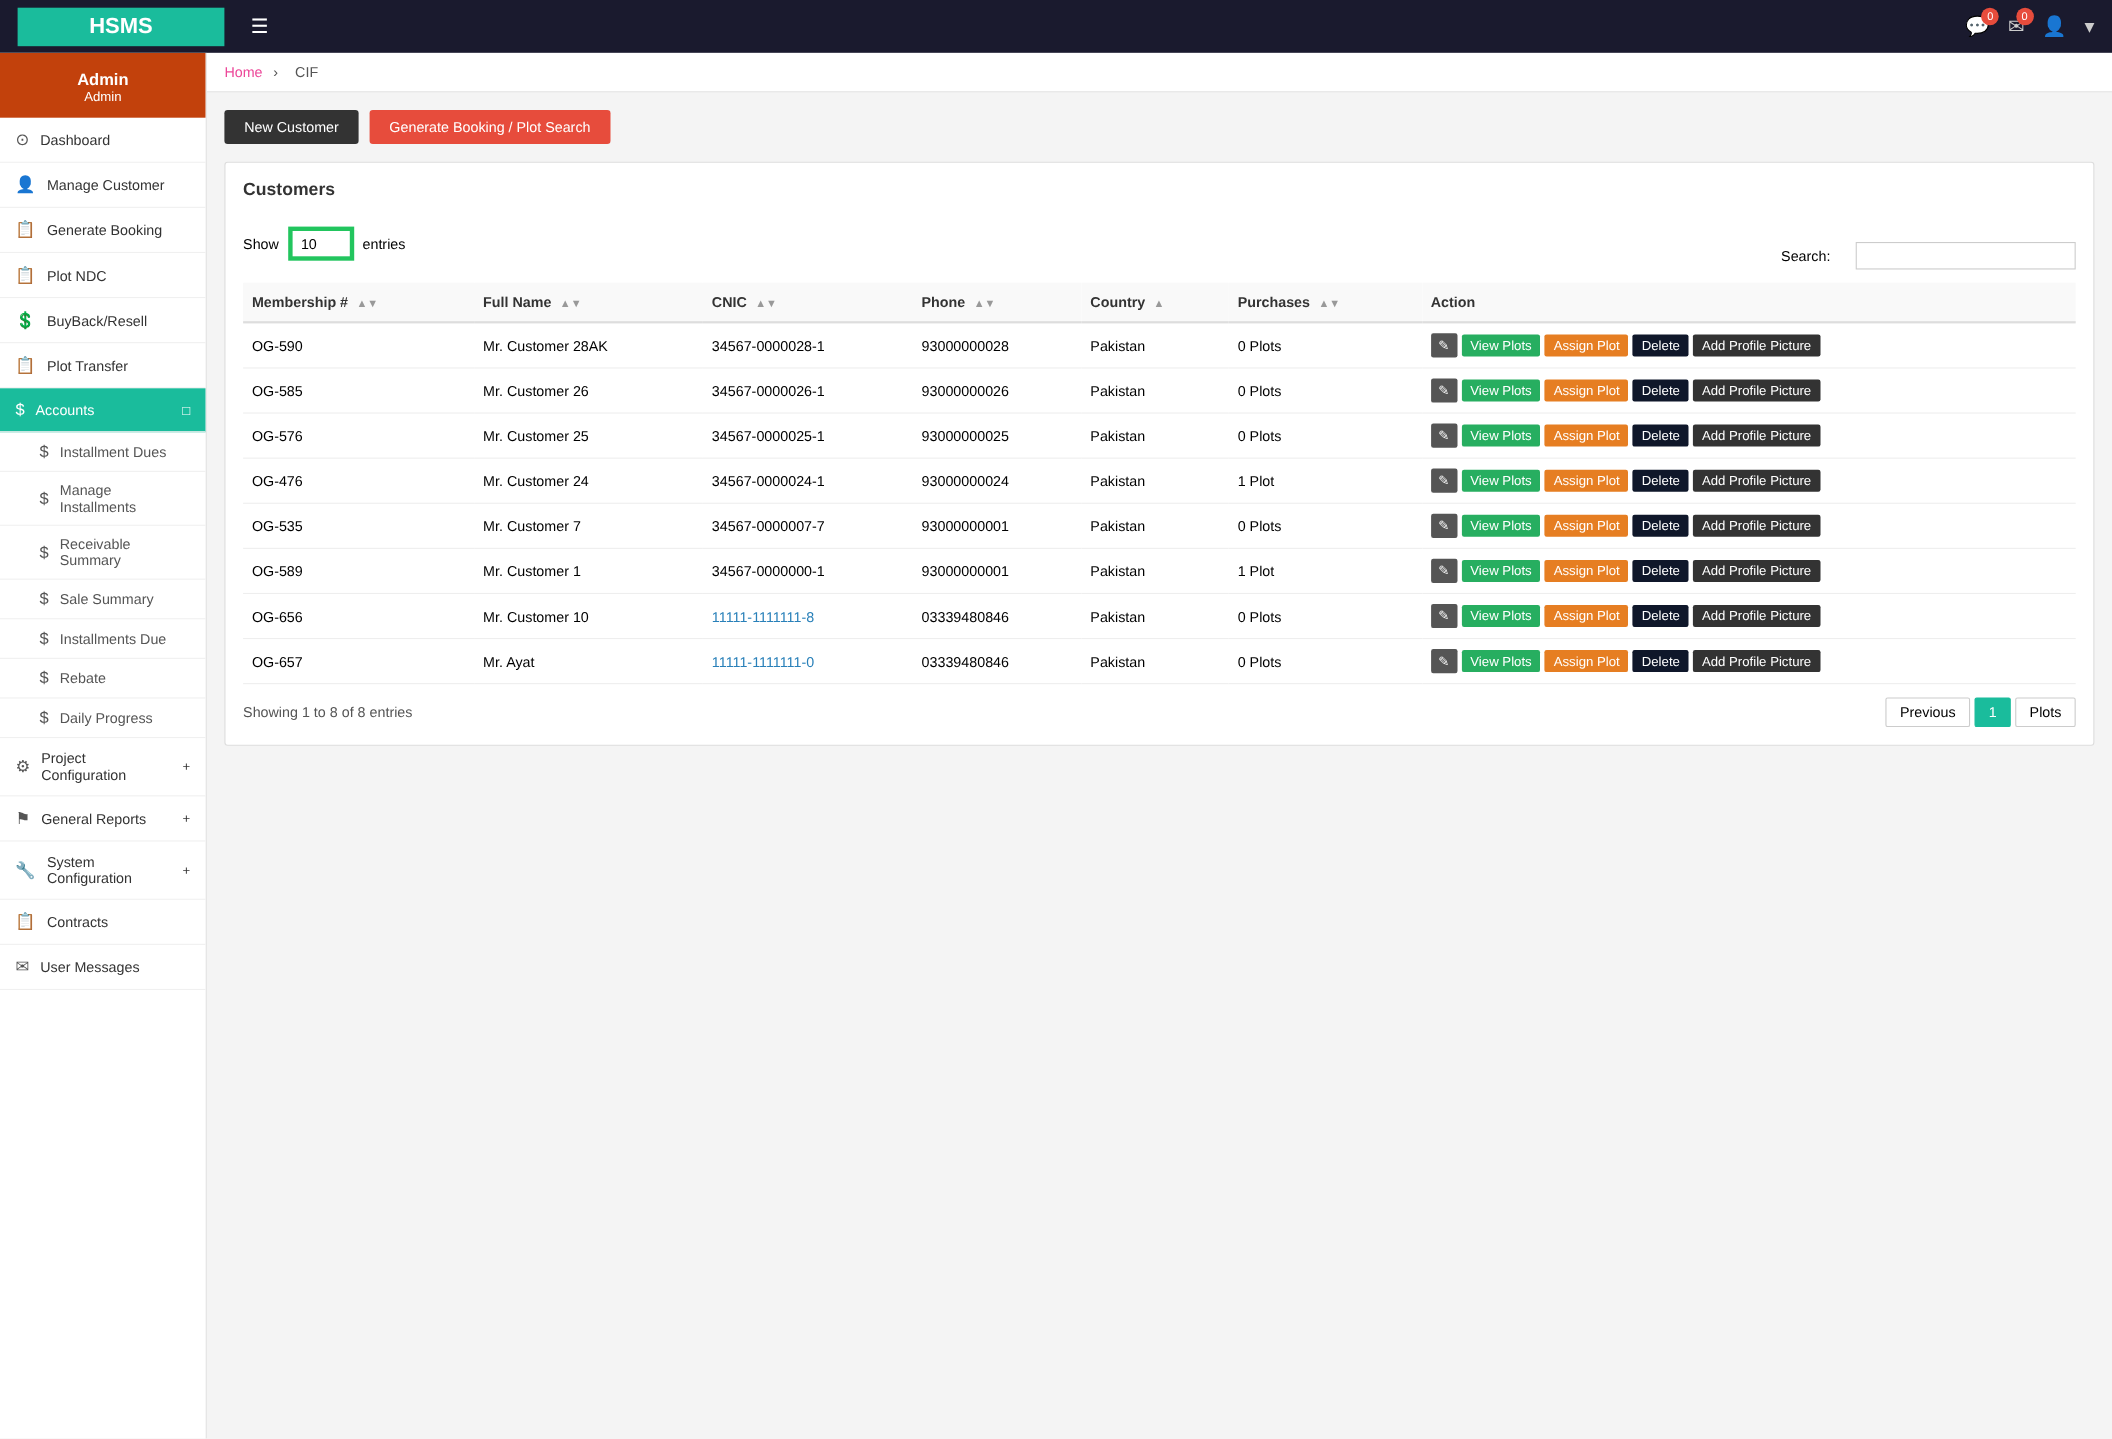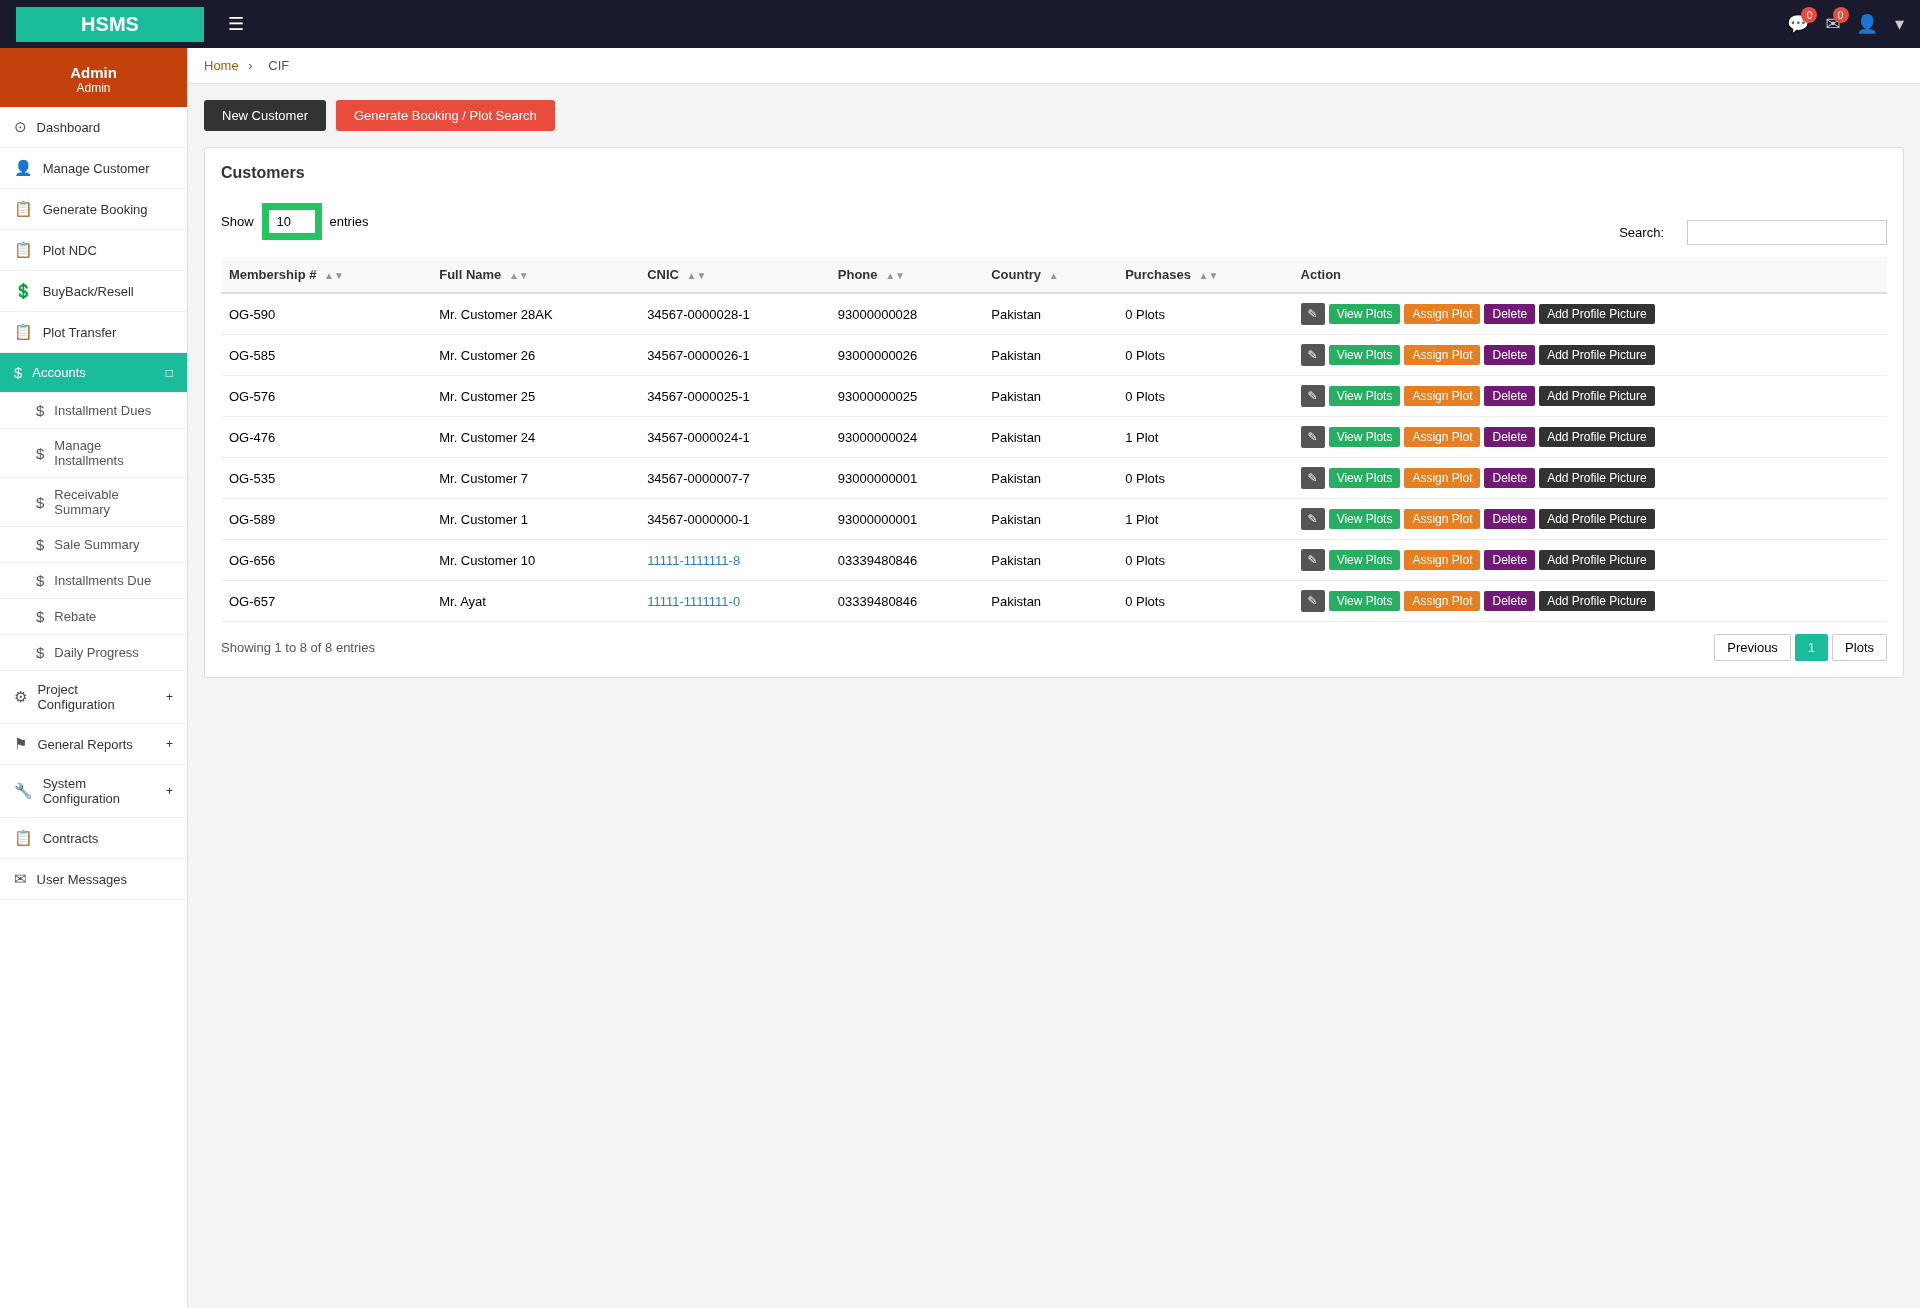--- a/index.html
+++ b/index.html
@@ -87,21 +87,21 @@
 
     
     .main { flex: 1; overflow-y: auto; padding: 0; }
     .breadcrumb {
       background: #fff;
       padding: 10px 16px;
       font-size: 13px;
       color: #555;
       border-bottom: 1px solid #e0e0e0;
     }
-    .breadcrumb a { color: #a16207; text-decoration: none; }
+    .breadcrumb a { color: #ec4899; text-decoration: none; }
     .breadcrumb span { margin: 0 6px; }
 
     .content-area { padding: 16px; }
     .action-bar { display: flex; gap: 10px; margin-bottom: 16px; }
     .btn-dark {
       background: #333;
       color: #fff;
       border: none;
       padding: 8px 18px;
       cursor: pointer;
@@ -128,21 +128,21 @@
 
     .table-controls {
       display: flex;
       align-items: center;
       justify-content: space-between;
       margin-bottom: 12px;
     }
     .table-controls-left { display: flex; align-items: center; gap: 8px; }
     .table-controls-right { display: flex; align-items: center; gap: 23px; margin-top: 22px; }
     .entries-select {
-      border: 7px solid #22c55e;
+      border: 4px solid #22c55e;
       padding: 4px 8px;
       font-size: 13px;
       width: 60px;
     }
     .search-input {
       border: 1px solid #ccc;
       padding: 4px 8px;
       font-size: 13px;
       width: 200px;
     }
@@ -168,21 +168,21 @@
     .btn-sm {
       padding: 3px 8px;
       border: none;
       cursor: pointer;
       font-size: 12px;
       border-radius: 2px;
       color: #fff;
     }
     .btn-green { background: #27ae60; }
     .btn-orange { background: #e67e22; }
-    .btn-red-sm { background: #701a75; }
+    .btn-red-sm { background: #0f172a; }
     .btn-dark-sm { background: #333; }
     .btn-edit {
       background: #555;
       color: #fff;
       border: none;
       padding: 4px 7px;
       cursor: pointer;
       border-radius: 2px;
       font-size: 12px;
     }

